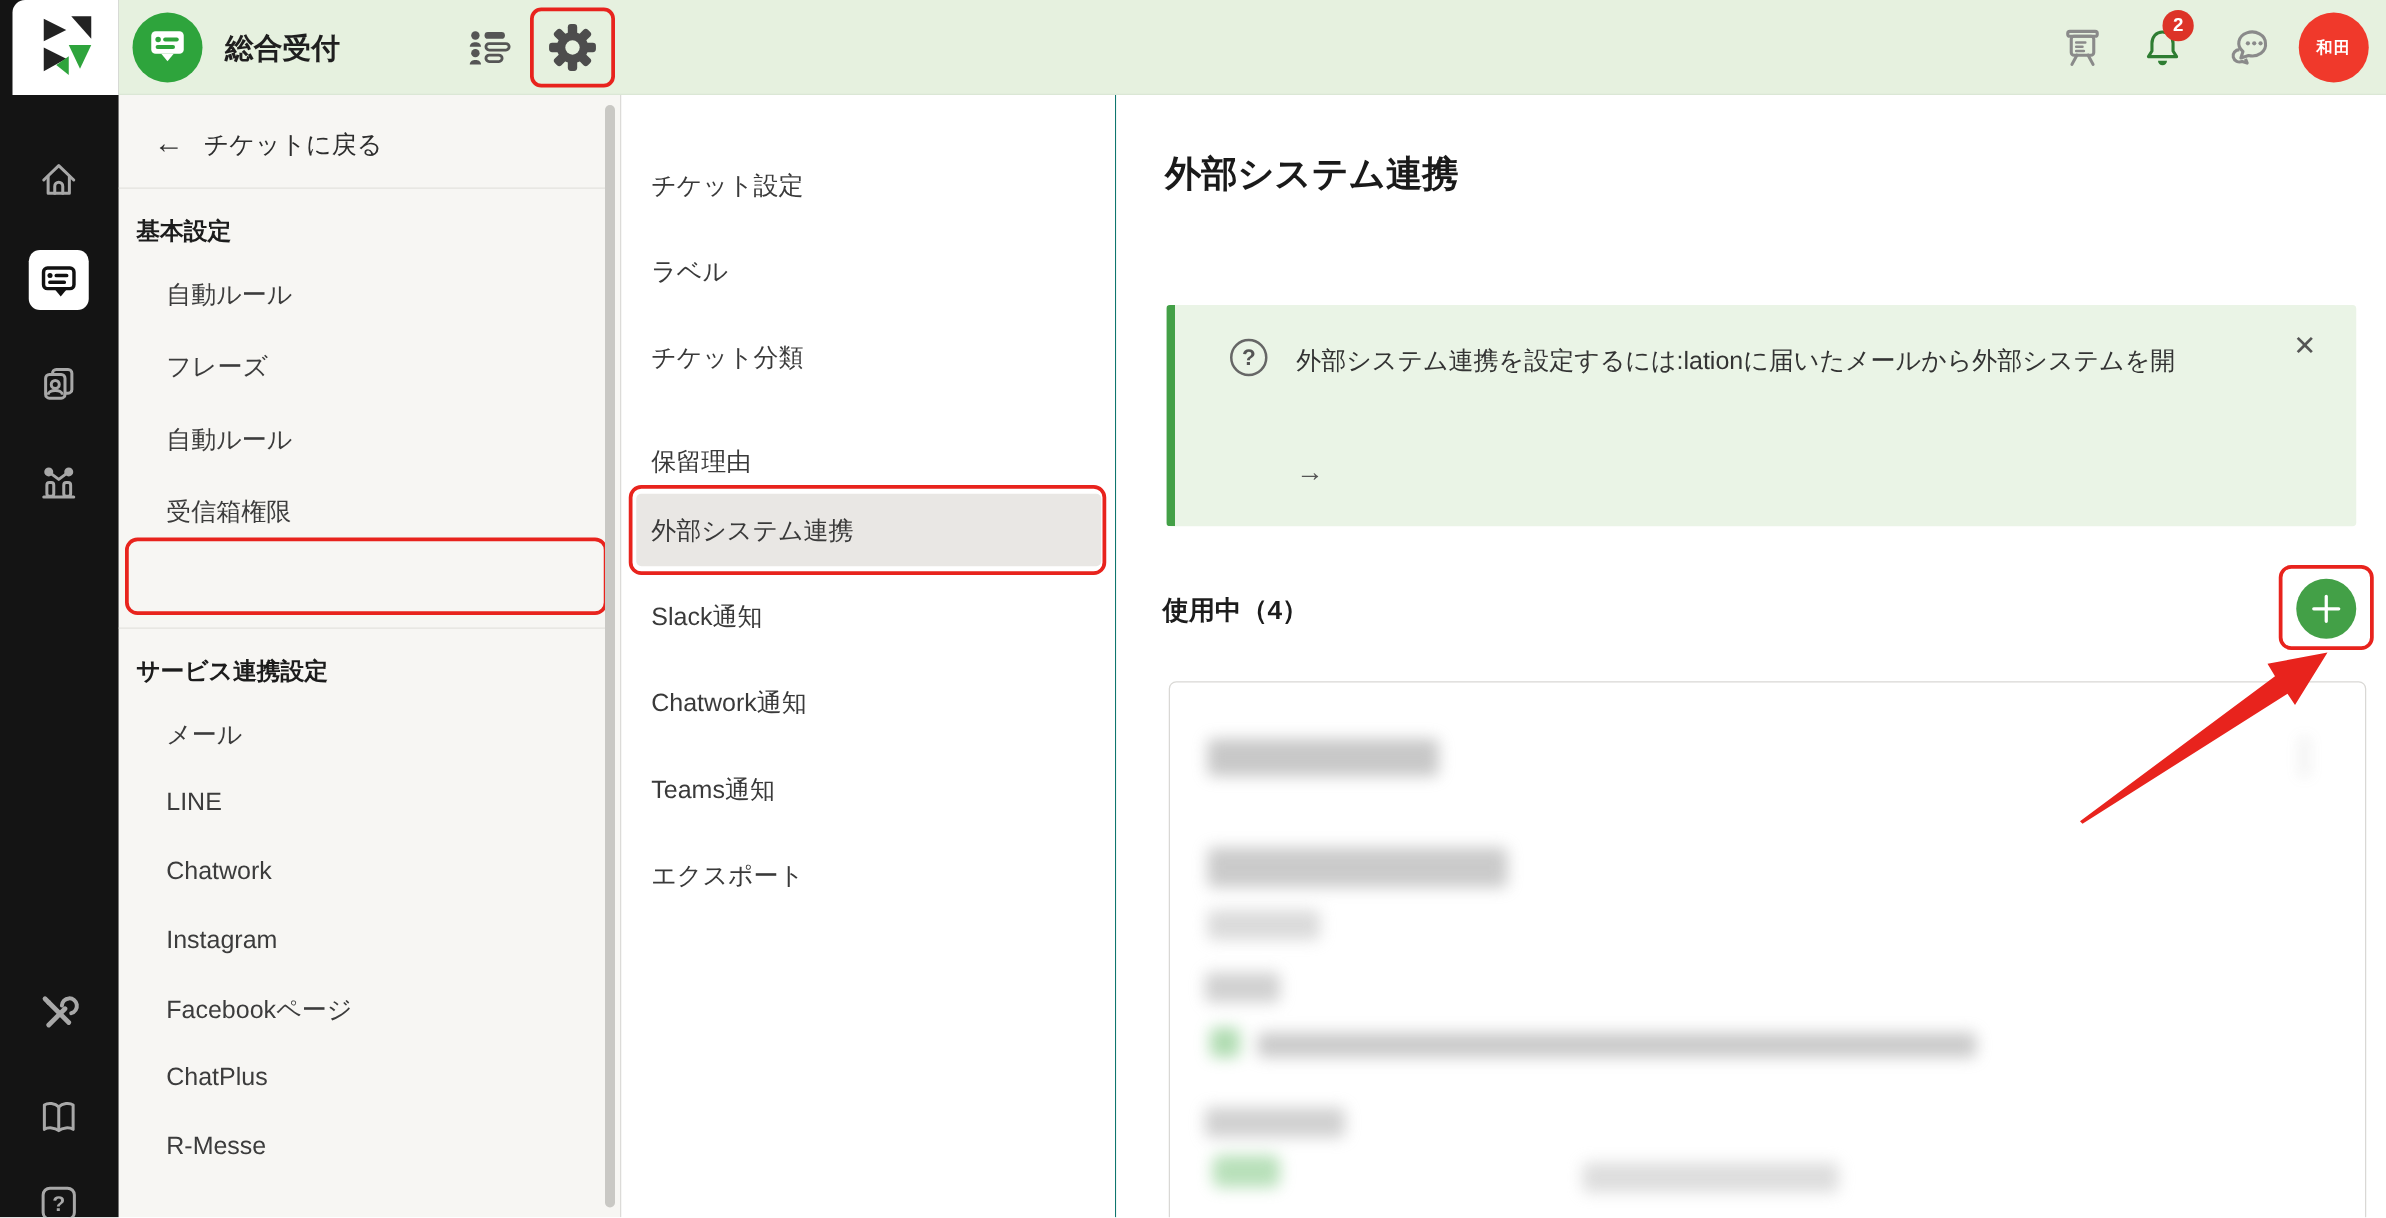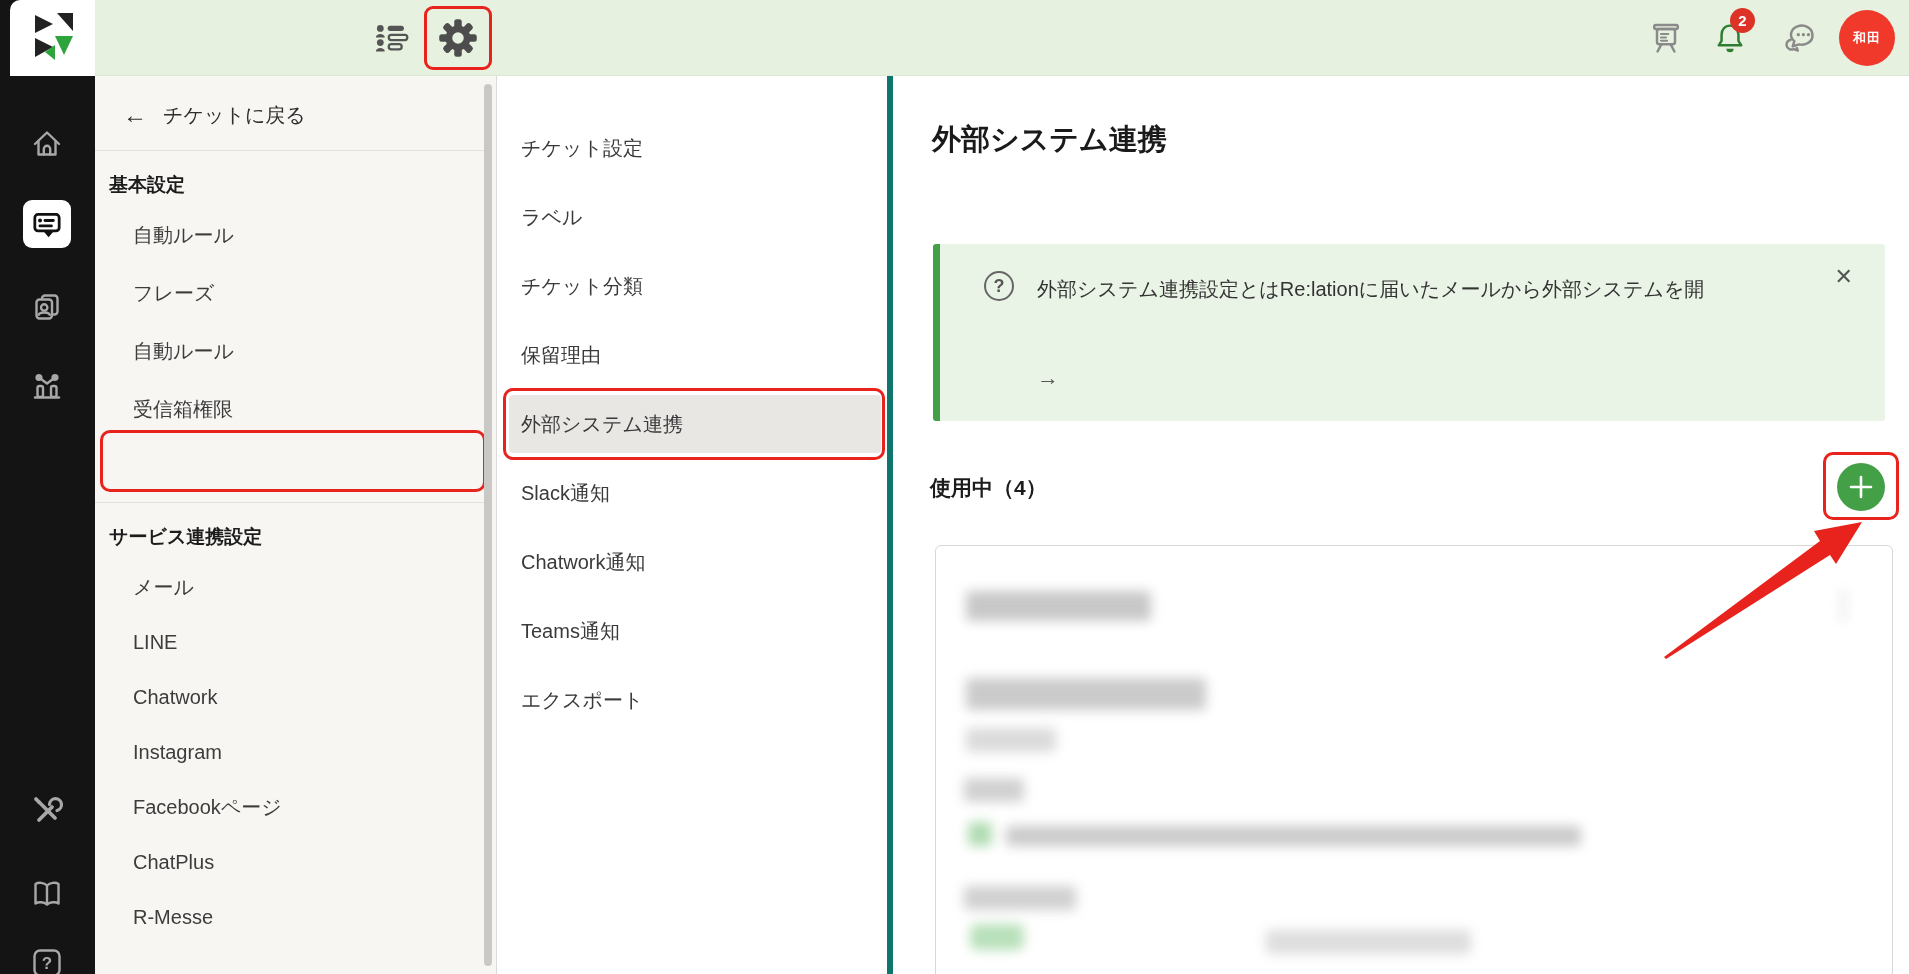--- a/index.html
+++ b/index.html
@@ -39,21 +39,21 @@
                  font-size:19px;font-weight:bold;color:#1c1c1c;}
   .nav-item{position:absolute;left:38px;height:40px;display:flex;align-items:center;
             font-size:20px;color:#3c3c3c;}
   .nav-selected-bg{position:absolute;left:12px;top:360px;width:372px;height:50px;background:#d8d7d4;}
   .nav-selected-label{position:absolute;left:26px;top:0;height:50px;display:flex;align-items:center;
                       font-size:20px;font-weight:bold;color:#161616;}
   .scroll-thumb{position:absolute;right:4px;top:8px;bottom:8px;width:8px;border-radius:4px;background:#c9c8c4;}
 
   
   .submenu{position:absolute;left:496px;top:76px;width:397px;height:898px;background:#fff;
-           border-left:1px solid #dcdbd8;border-right:6px solid #0f766e;}
+           border-left:1px solid #dcdbd8;border-right:1px solid #0f766e;}
   .sub-item{position:absolute;left:24px;height:44px;display:flex;align-items:center;
             font-size:20px;color:#3a3a3a;}
   .sub-selected-bg{position:absolute;left:12px;top:319px;width:372px;height:58px;background:#e9e7e4;border-radius:4px;}
 
   
   .main{position:absolute;left:893px;top:76px;width:1016px;height:898px;background:#fff;}
   .page-title{position:absolute;left:39px;top:44px;font-size:29px;font-weight:bold;color:#1a1a1a;}
   .info-banner{position:absolute;left:40px;top:168px;width:952px;height:177px;background:#eaf4e6;
                border-left:7px solid #43a047;border-radius:3px;}
   .info-line{position:absolute;left:97px;font-size:20px;color:#333;line-height:46px;white-space:nowrap;}
@@ -140,20 +140,31 @@
     <svg width="48" height="52" viewBox="0 0 48 52">
       <polygon points="6,3 24,12 6,21" fill="#222"></polygon>
       <polygon points="28,1 44,1 44,19" fill="#222"></polygon>
       <polygon points="6,26 24,35 6,45" fill="#222"></polygon>
       <polygon points="26,24 44,24 35,43" fill="#2ea43c"></polygon>
       <polygon points="16,40 26,33 26,48" fill="#2ea43c"></polygon>
     </svg>
   </button>
 
   <div class="header">
+    <div class="abs" style="left:10px;top:9px;display:flex;align-items:center;gap:17px;">
+      <svg width="58" height="58" viewBox="0 0 58 58">
+        <circle cx="29" cy="29" r="28" fill="#2ea43c"></circle>
+        <rect x="16" y="16" width="26" height="18" rx="3.5" fill="#fff"></rect>
+        <circle cx="21.5" cy="22.5" r="2.2" fill="#2ea43c"></circle>
+        <rect x="25.5" y="20.9" width="12.5" height="3.2" rx="1.6" fill="#2ea43c"></rect>
+        <rect x="19.5" y="27" width="15.5" height="3.2" rx="1.6" fill="#2ea43c"></rect>
+        <polygon points="24,34 34,34 29,40" fill="#fff"></polygon>
+      </svg>
+      <span class="ws-label">総合受付</span>
+    </div>
 
     <button class="hicon" style="left:278px">
       <svg width="36" height="36" viewBox="0 0 32 32">
         <circle cx="6.5" cy="7.5" r="3" fill="#555"></circle>
           <path d="M2.5,15.5 c0,-4.2 8,-4.2 8,0 z" fill="#555"></path>
         <circle cx="6.5" cy="20" r="3" fill="#555"></circle>
           <path d="M2.5,28 c0,-4.2 8,-4.2 8,0 z" fill="#555"></path>
         <rect x="13" y="5" width="14.5" height="4.8" rx="2.4" fill="#555"></rect>
         <rect x="14" y="13.2" width="16.5" height="4.6" rx="2.3" fill="none" stroke="#555" stroke-width="2"></rect>
         <rect x="14" y="21.4" width="11.5" height="4.6" rx="2.3" fill="none" stroke="#555" stroke-width="2"></rect>
@@ -235,37 +246,37 @@
     <button class="nav-item" style="top:766px">ChatPlus</button>
     <button class="nav-item" style="top:821px">R-Messe</button>
 
     <div class="scroll-thumb"></div>
   </nav>
 
   <div class="submenu">
     <button class="sub-item" style="top:50px">チケット設定</button>
     <button class="sub-item" style="top:119px">ラベル</button>
     <button class="sub-item" style="top:188px">チケット分類</button>
-    <button class="sub-item" style="top:257px">保留理由</button>
+    <button class="sub-item" style="top:271px">保留理由</button>
     <div class="sub-selected-bg">
       <span class="sub-item" style="position:absolute;left:12px;top:7px;">外部システム連携</span>
     </div>
     <div class="red-box" style="left:6px;top:312px;width:382px;height:72px;"></div>
     <button class="sub-item" style="top:395px">Slack通知</button>
     <button class="sub-item" style="top:464px">Chatwork通知</button>
     <button class="sub-item" style="top:533px">Teams通知</button>
     <button class="sub-item" style="top:602px">エクスポート</button>
   </div>
 
   <main class="main">
     <h1 class="page-title" style="margin:0">外部システム連携</h1>
 
     <div class="info-banner">
       <div class="q-icon">?</div>
-      <div class="info-line" style="top:22px">外部システム連携設定とはRe:lationに届いたメールから外部システムを開</div>
+      <div class="info-line" style="top:22px">外部システム連携を設定するには:lationに届いたメールから外部システムを開</div>
       <div class="info-link-row">
         <span class="info-arrow">→</span>
       </div>
       <button class="close-btn">✕</button>
     </div>
 
     <div class="in-use">使用中（4）</div>
 
     <div class="red-box" style="left:930px;top:376px;width:76px;height:68px;"></div>
     <button class="add-btn">

